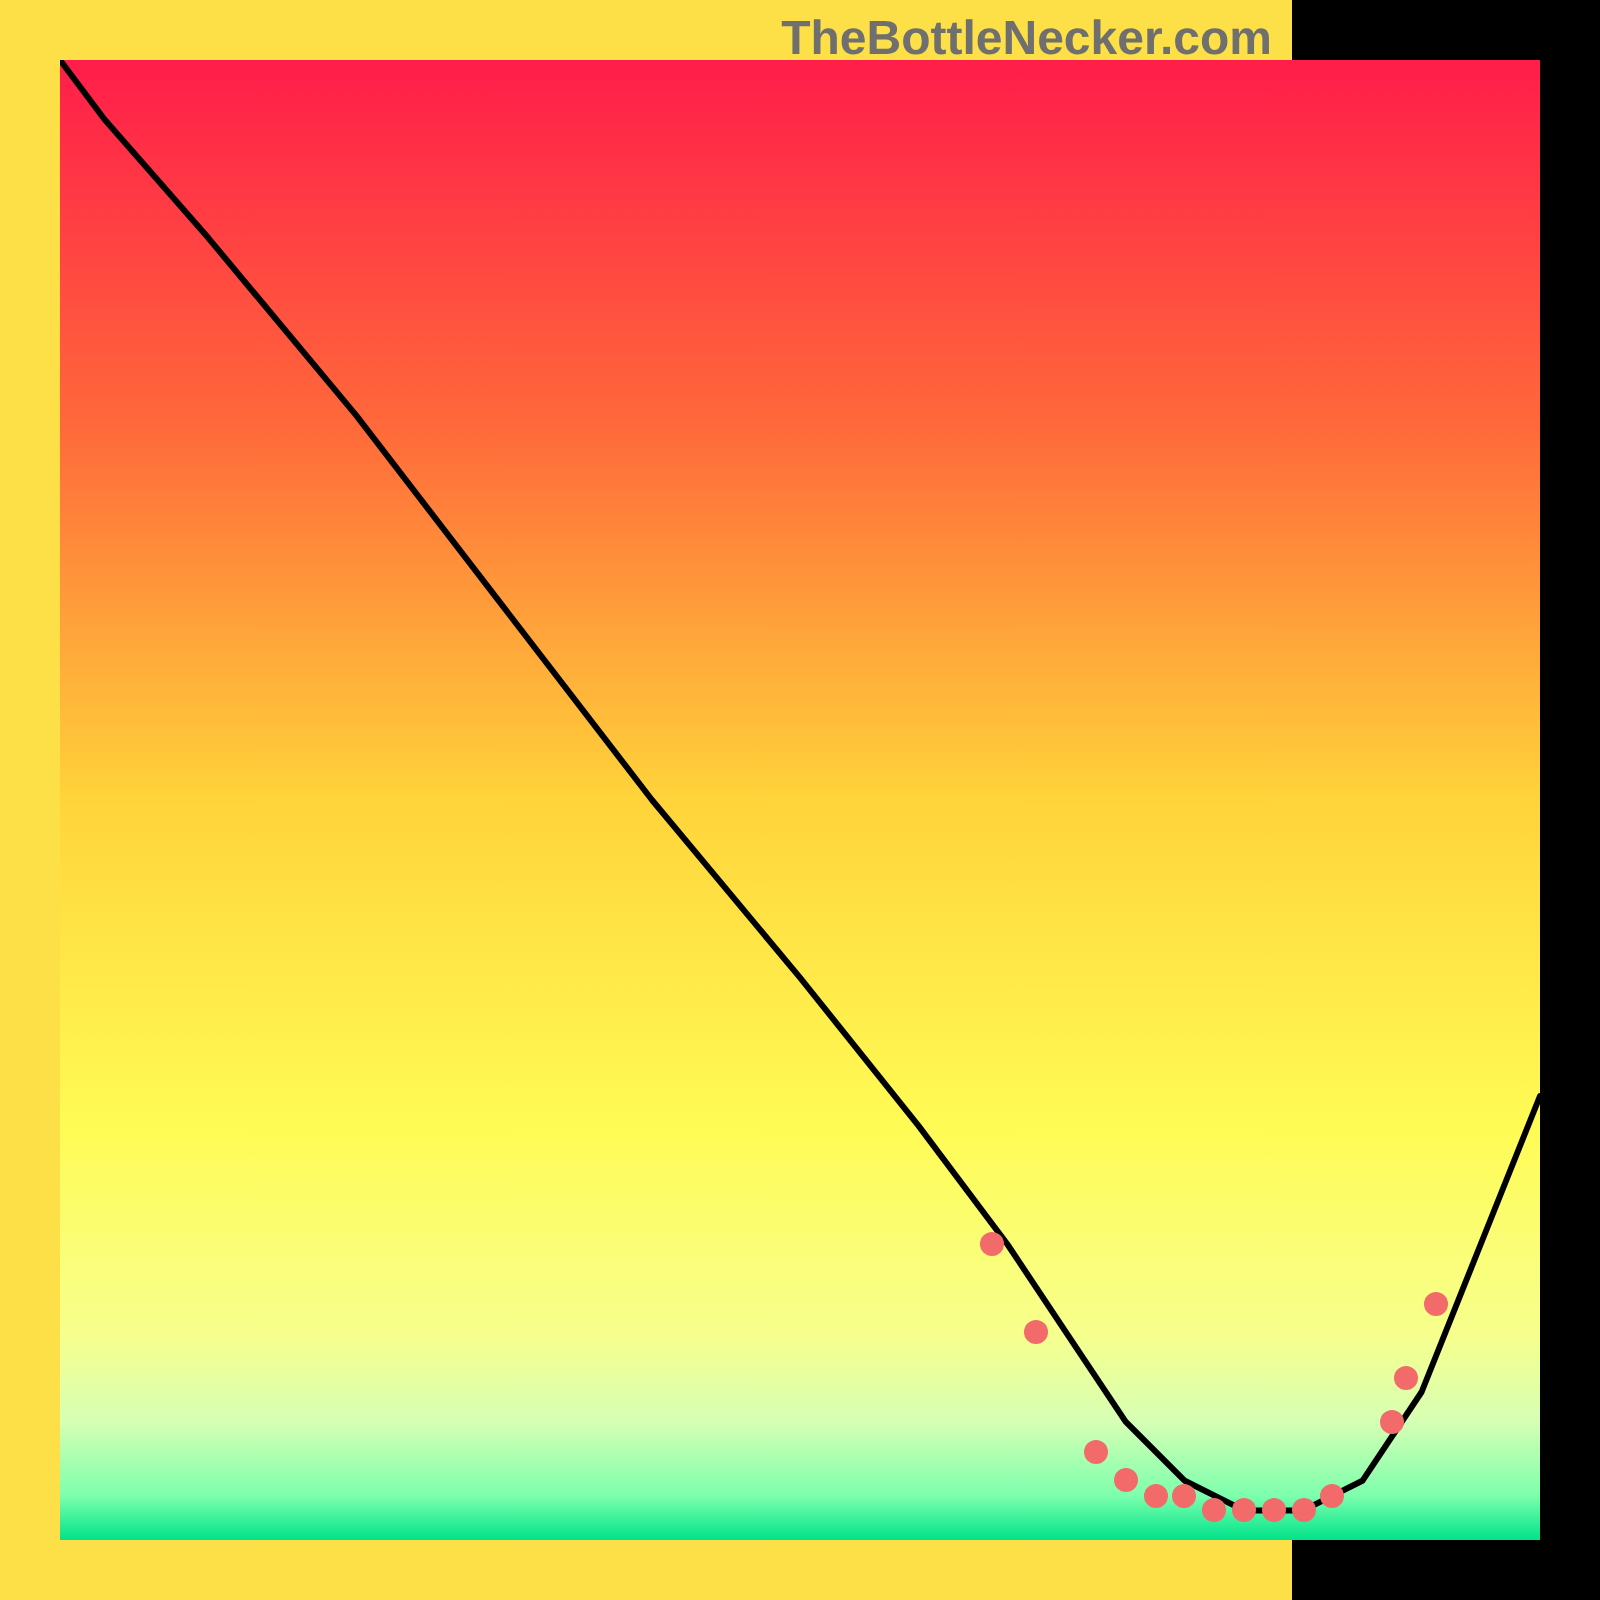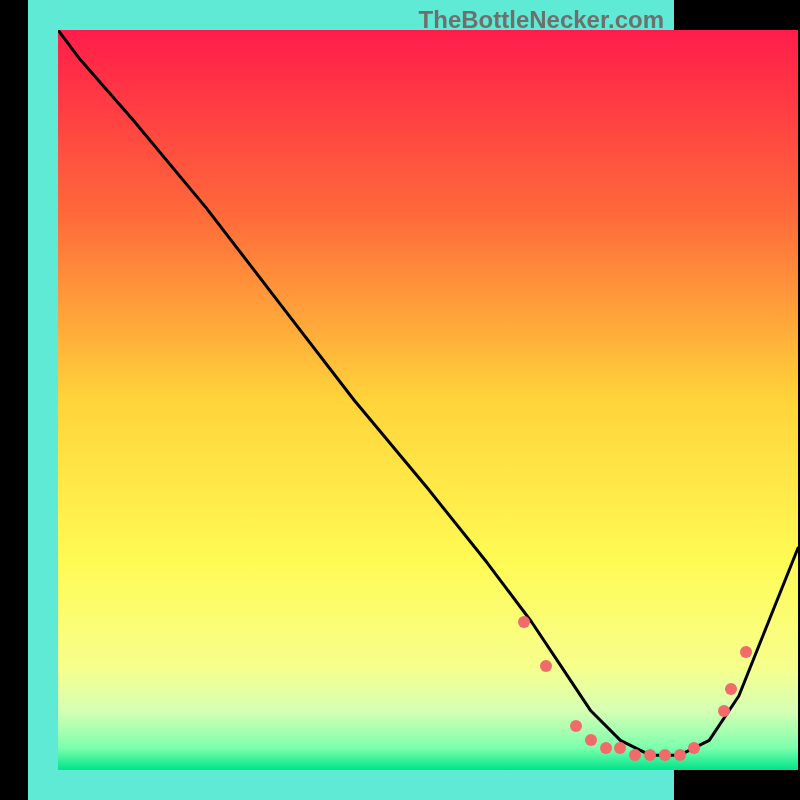--- a/index.html
+++ b/index.html
@@ -1,22 +1,21 @@
 <!DOCTYPE html>
 <html><head>
 <meta charset="utf-8">
 <style>
   * { margin: 0; padding: 0; box-sizing: border-box; }
   html, body { width: 800px; height: 800px; overflow: hidden; background: #000; }
   .stage {
     position: relative;
     width: 646px;
     height: 800px;
-    background: #5eead4;
-    margin-left: 28px;
+    background: #fde047;
   }
   .plot {
     position: absolute;
     left: 30px;
     top: 30px;
     width: 740px;
     height: 740px;
   }
   .gradient {
     position: absolute;

